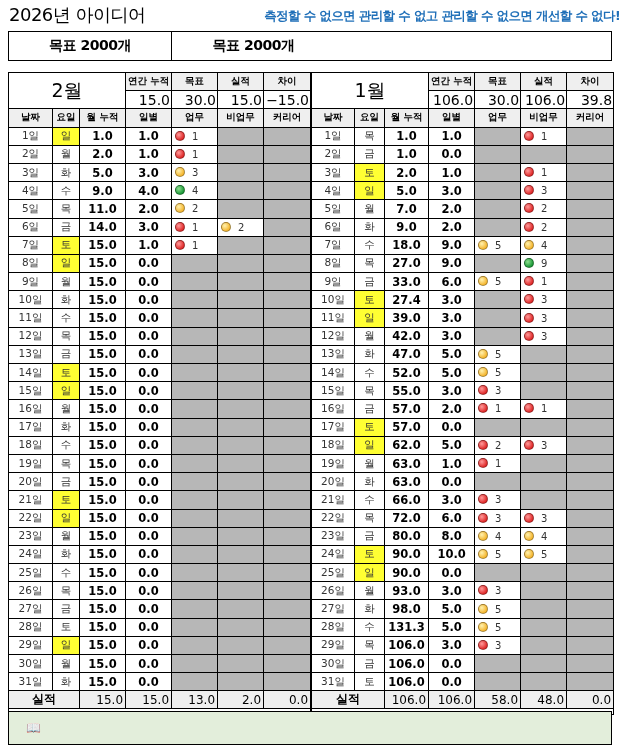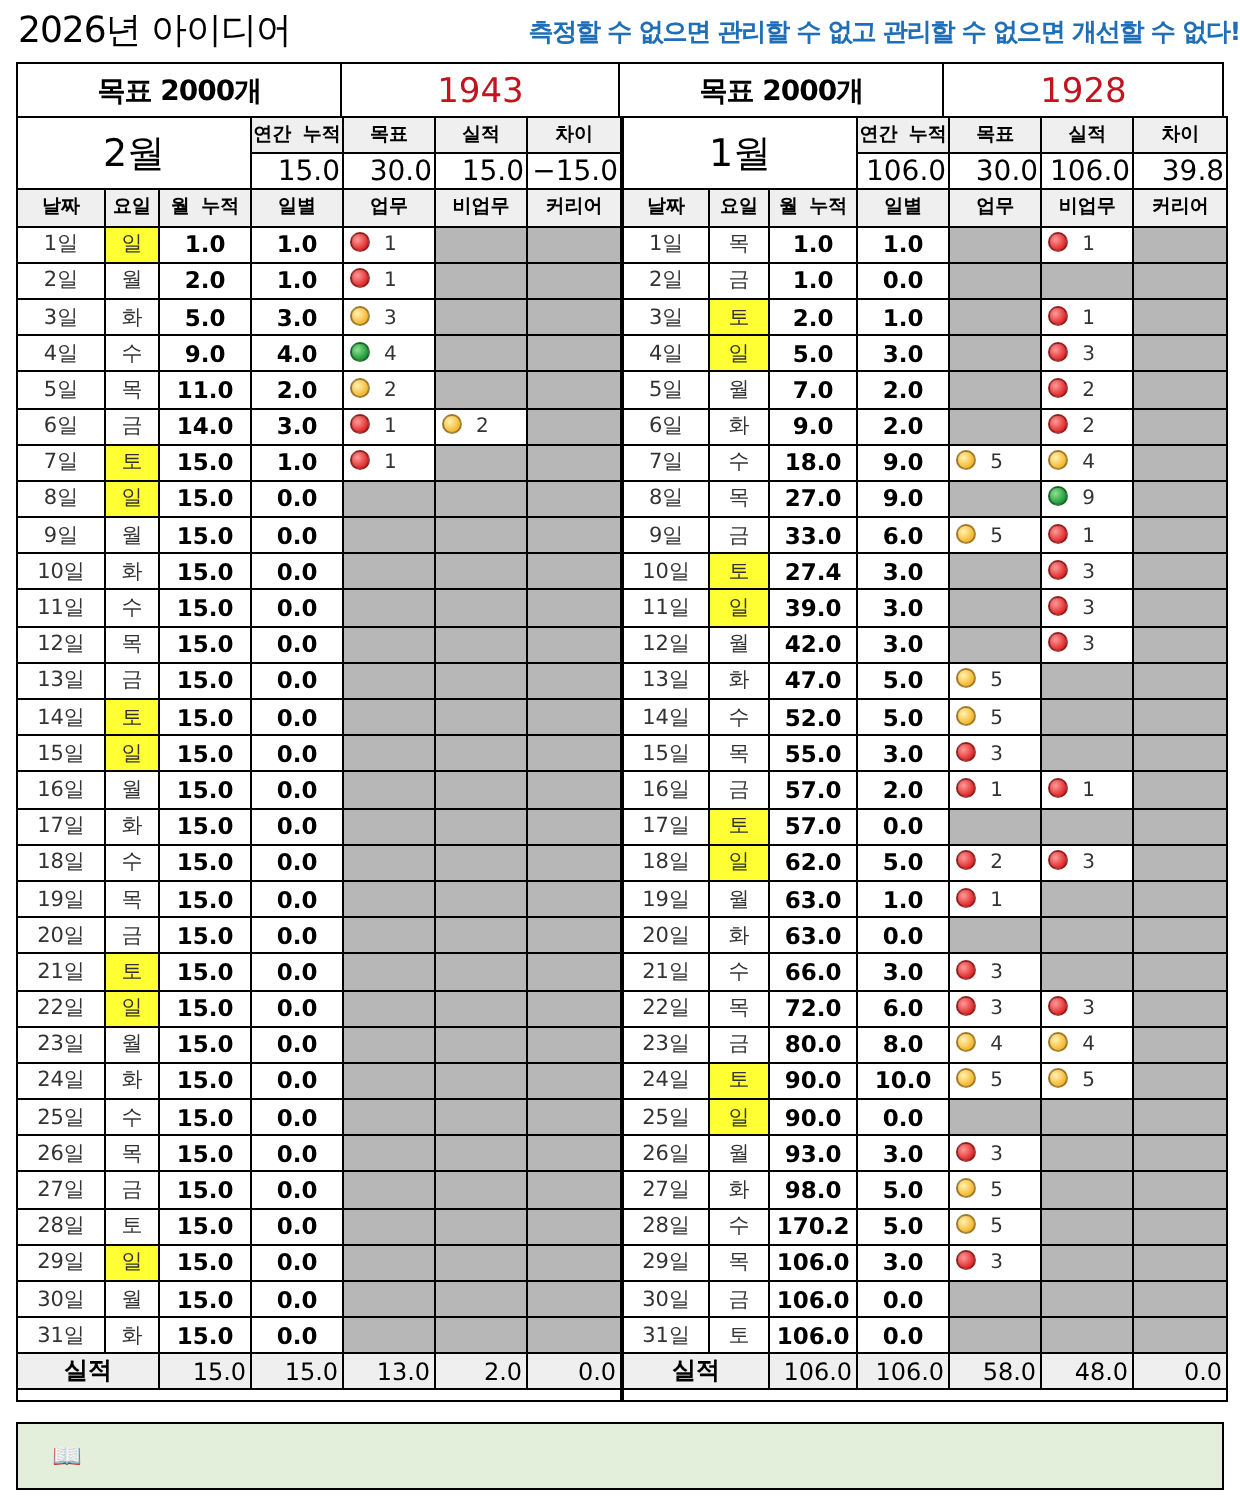--- a/index.html
+++ b/index.html
@@ -4,24 +4,24 @@
 <style>
   * { box-sizing: border-box; margin: 0; padding: 0; }
   body { width: 620px; height: 756px; background: #ffffff; font-family: "DejaVu Sans", "Liberation Sans", sans-serif; color: #000; position: relative; overflow: hidden; }
   .title { position: absolute; left: 9px; top: 3px; font-size: 18px; font-weight: normal; color: #000; letter-spacing: -0.5px; }
   .slogan { position: absolute; right: 0; top: 8px; font-size: 12.5px; font-weight: bold; color: #1f6fb8; letter-spacing: -0.6px; }
   .goalbar { position: absolute; left: 8px; top: 31px; width: 604px; height: 30px; border: 1px solid #000; display: flex; text-align: center; }
   .goalbar .c { border-right: 1px solid #000; display: flex; align-items: center; justify-content: center; font-size: 14px; }
   .goalbar .c:last-child { border-right: none; }
   .goalbar .lbl { font-weight: bold; letter-spacing: -0.5px; }
   .goalbar .num { color: #c0141e; font-size: 17px; }
-  .tables { position: absolute; left: 8px; top: 58px; width: 500px; display: flex; }
+  .tables { position: absolute; left: 8px; top: 72px; width: 500px; display: flex; }
   table { border-collapse: collapse; table-layout: fixed; }
   td { border: 1px solid #000; height: 18.2px; font-size: 11px; text-align: center; padding: 0; overflow: hidden; white-space: nowrap; }
-  .hdr { background: #efefef; font-size: 9.5px; font-weight: bold; font-family: Liberation Mono, monospace; }
+  .hdr { background: #efefef; font-size: 9.5px; font-weight: bold; }
   .month { font-size: 19px; font-weight: normal; background: #fff; }
   .sumv { font-size: 14px; text-align: right; padding-right: 1px; }
   .date { color: #333; font-size: 10.5px; }
   .dow { color: #333; font-size: 10.5px; }
   .hl { background: #ffff33; }
   .bold { font-weight: bold; font-size: 11.5px; }
   .gray { background: #b7b7b7; }
   .mark { text-align: left; padding-left: 3px; font-size: 10px; color: #333; }
   .dot { display: inline-block; width: 10px; height: 10px; border-radius: 50%; vertical-align: -1px; margin-right: 7px; border: 1px solid rgba(0,0,0,0.35); }
   .dot.red { background: radial-gradient(circle at 35% 35%, #ff9a9a, #e02b2b 70%); }
@@ -35,23 +35,21 @@
   .note .ico { width: 16px; margin-left: 17px; margin-right: 15px; color: #3a6fa0; font-size: 12px; }
 </style>
 </head>
 <body>
 
 <div class="title">2026년 아이디어</div>
 <div class="slogan">측정할 수 없으면 관리할 수 없고 관리할 수 없으면 개선할 수 없다!</div>
 
 <div class="goalbar">
   <div class="c lbl" style="width:163px">목표 2000개</div>
-  <div class="c num" style="width:139px">1943</div>
   <div class="c lbl" style="width:163px">목표 2000개</div>
-  <div class="c num" style="width:139px">1928</div>
 </div>
 
 <div class="tables">
   <table id="t0" style="width:302px">
     <colgroup>
         <col style="width:44px">
         <col style="width:27px">
         <col style="width:46px">
         <col style="width:46px">
         <col style="width:46px">
@@ -645,21 +643,21 @@
           <td class="dow">화</td>
           <td class="bold">98.0</td>
           <td class="bold">5.0</td>
           <td class="mark"><span class="dot yellow"></span><span>5</span></td>
           <td class="gray"></td>
           <td class="gray"></td>
         </tr>
         <tr>
           <td class="date">28일</td>
           <td class="dow">수</td>
-          <td class="bold">170.2</td>
+          <td class="bold">131.3</td>
           <td class="bold">5.0</td>
           <td class="mark"><span class="dot yellow"></span><span>5</span></td>
           <td class="gray"></td>
           <td class="gray"></td>
         </tr>
         <tr>
           <td class="date">29일</td>
           <td class="dow">목</td>
           <td class="bold">106.0</td>
           <td class="bold">3.0</td>

